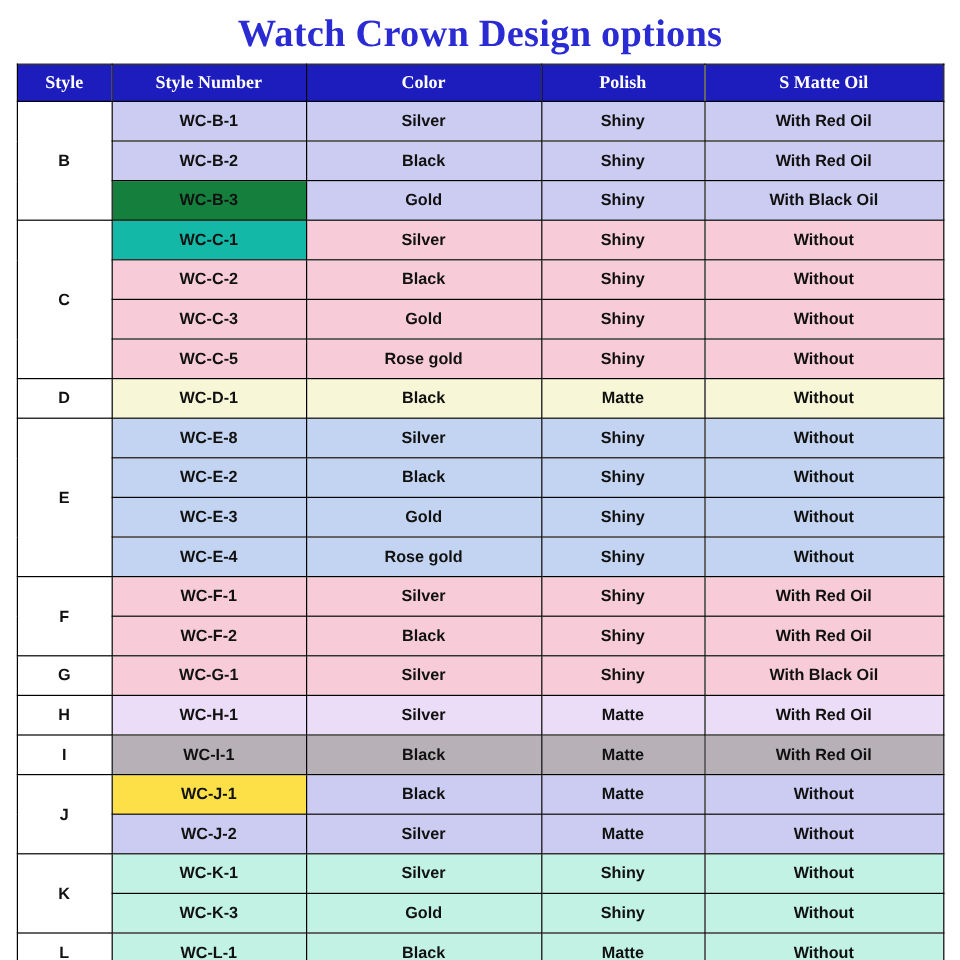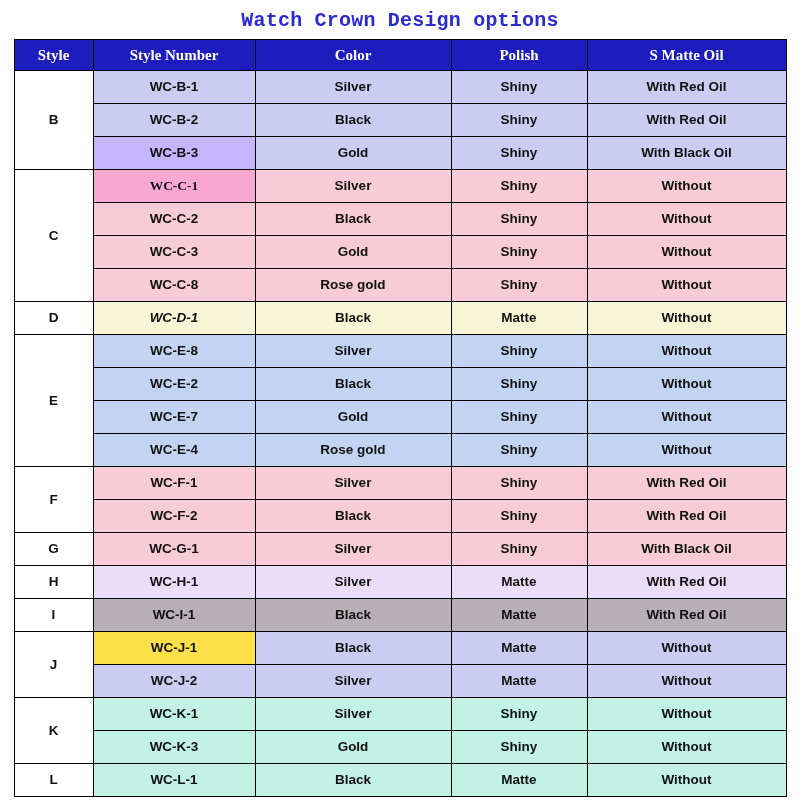--- a/index.html
+++ b/index.html
@@ -15,23 +15,23 @@
   }
   .page {
     width: 800px;
     height: 800px;
     box-sizing: border-box;
     position: relative;
   }
   .title {
     text-align: center;
     color: #2b2bd4;
-    font-family: Liberation Mono, monospace;
+    font-family: Liberation Serif, serif;
     font-weight: bold;
-    font-size: 20px;
+    font-size: 32px;
     letter-spacing: 0.2px;
     padding-top: 9px;
     padding-bottom: 7px;
   }
   table.grid {
     border-collapse: collapse;
     width: 772px;
     margin: 0 auto;
     table-layout: fixed;
   }
@@ -99,72 +99,72 @@
           <td style="background: rgb(204, 204, 242);">Shiny</td>
           <td style="background: rgb(204, 204, 242);">With Red Oil</td>
         </tr>
         <tr>
           <td style="background: rgb(204, 204, 242);">WC-B-2</td>
           <td style="background: rgb(204, 204, 242);">Black</td>
           <td style="background: rgb(204, 204, 242);">Shiny</td>
           <td style="background: rgb(204, 204, 242);">With Red Oil</td>
         </tr>
         <tr>
-          <td style="background: #c4b5fd;">WC-B-3</td>
+          <td style="background: #15803d;">WC-B-3</td>
           <td style="background: rgb(204, 204, 242);">Gold</td>
           <td style="background: rgb(204, 204, 242);">Shiny</td>
           <td style="background: rgb(204, 204, 242);">With Black Oil</td>
         </tr>
         <tr>
           <td class="style-cell" rowspan="4">C</td>
-          <td style="background: #f9a8d4; font-family: Liberation Serif, serif;">WC-C-1</td>
+          <td style="background: #14b8a6;">WC-C-1</td>
           <td style="background: rgb(247, 204, 216);">Silver</td>
           <td style="background: rgb(247, 204, 216);">Shiny</td>
           <td style="background: rgb(247, 204, 216);">Without</td>
         </tr>
         <tr>
           <td style="background: rgb(247, 204, 216);">WC-C-2</td>
           <td style="background: rgb(247, 204, 216);">Black</td>
           <td style="background: rgb(247, 204, 216);">Shiny</td>
           <td style="background: rgb(247, 204, 216);">Without</td>
         </tr>
         <tr>
           <td style="background: rgb(247, 204, 216);">WC-C-3</td>
           <td style="background: rgb(247, 204, 216);">Gold</td>
           <td style="background: rgb(247, 204, 216);">Shiny</td>
           <td style="background: rgb(247, 204, 216);">Without</td>
         </tr>
         <tr>
-          <td style="background: rgb(247, 204, 216);">WC-C-8</td>
+          <td style="background: rgb(247, 204, 216);">WC-C-5</td>
           <td style="background: rgb(247, 204, 216);">Rose gold</td>
           <td style="background: rgb(247, 204, 216);">Shiny</td>
           <td style="background: rgb(247, 204, 216);">Without</td>
         </tr>
         <tr>
           <td class="style-cell" rowspan="1">D</td>
-          <td style="background: rgb(247, 247, 216); font-style: italic;">WC-D-1</td>
+          <td style="background: rgb(247, 247, 216);">WC-D-1</td>
           <td style="background: rgb(247, 247, 216);">Black</td>
           <td style="background: rgb(247, 247, 216);">Matte</td>
           <td style="background: rgb(247, 247, 216);">Without</td>
         </tr>
         <tr>
           <td class="style-cell" rowspan="4">E</td>
           <td style="background: rgb(194, 212, 242);">WC-E-8</td>
           <td style="background: rgb(194, 212, 242);">Silver</td>
           <td style="background: rgb(194, 212, 242);">Shiny</td>
           <td style="background: rgb(194, 212, 242);">Without</td>
         </tr>
         <tr>
           <td style="background: rgb(194, 212, 242);">WC-E-2</td>
           <td style="background: rgb(194, 212, 242);">Black</td>
           <td style="background: rgb(194, 212, 242);">Shiny</td>
           <td style="background: rgb(194, 212, 242);">Without</td>
         </tr>
         <tr>
-          <td style="background: rgb(194, 212, 242);">WC-E-7</td>
+          <td style="background: rgb(194, 212, 242);">WC-E-3</td>
           <td style="background: rgb(194, 212, 242);">Gold</td>
           <td style="background: rgb(194, 212, 242);">Shiny</td>
           <td style="background: rgb(194, 212, 242);">Without</td>
         </tr>
         <tr>
           <td style="background: rgb(194, 212, 242);">WC-E-4</td>
           <td style="background: rgb(194, 212, 242);">Rose gold</td>
           <td style="background: rgb(194, 212, 242);">Shiny</td>
           <td style="background: rgb(194, 212, 242);">Without</td>
         </tr>

